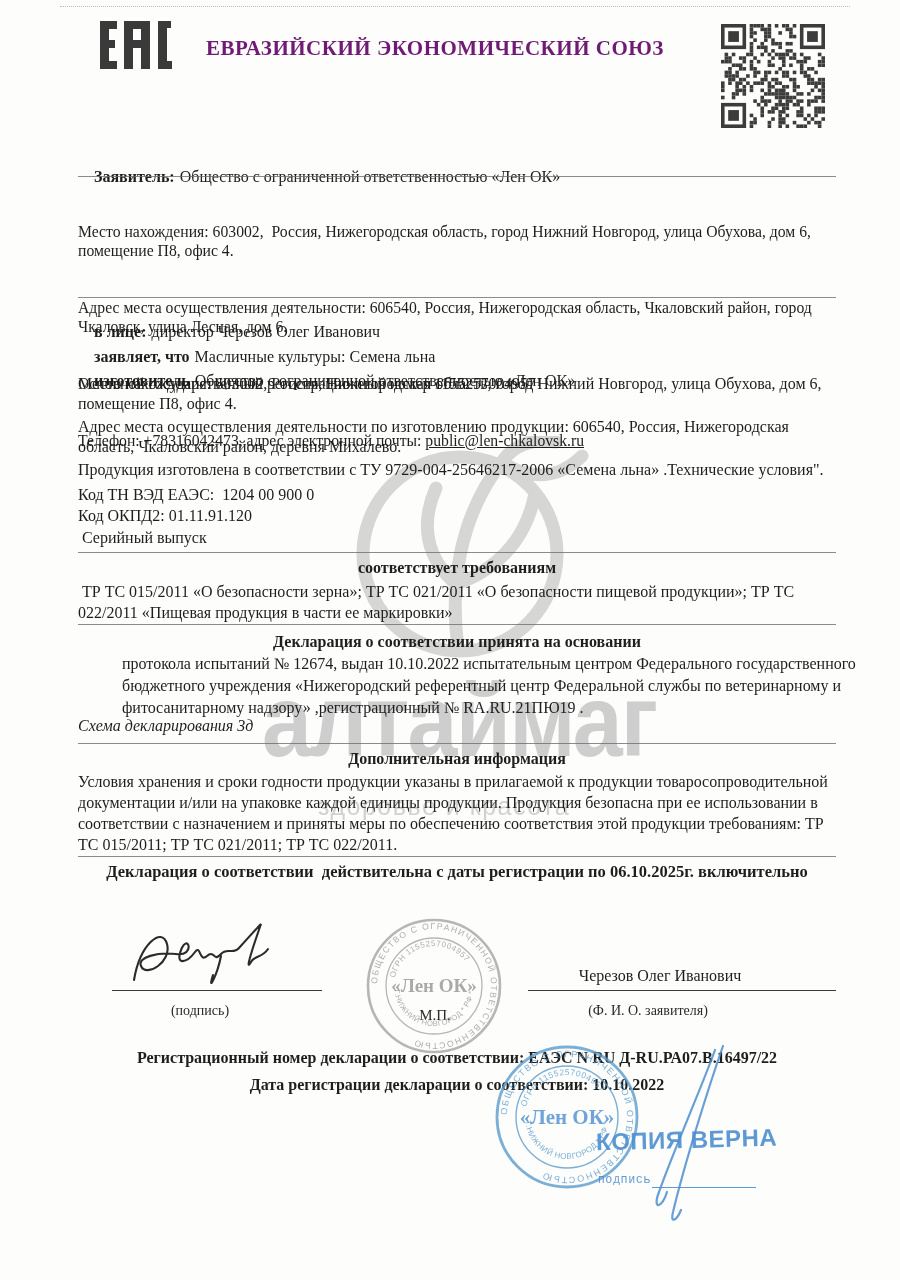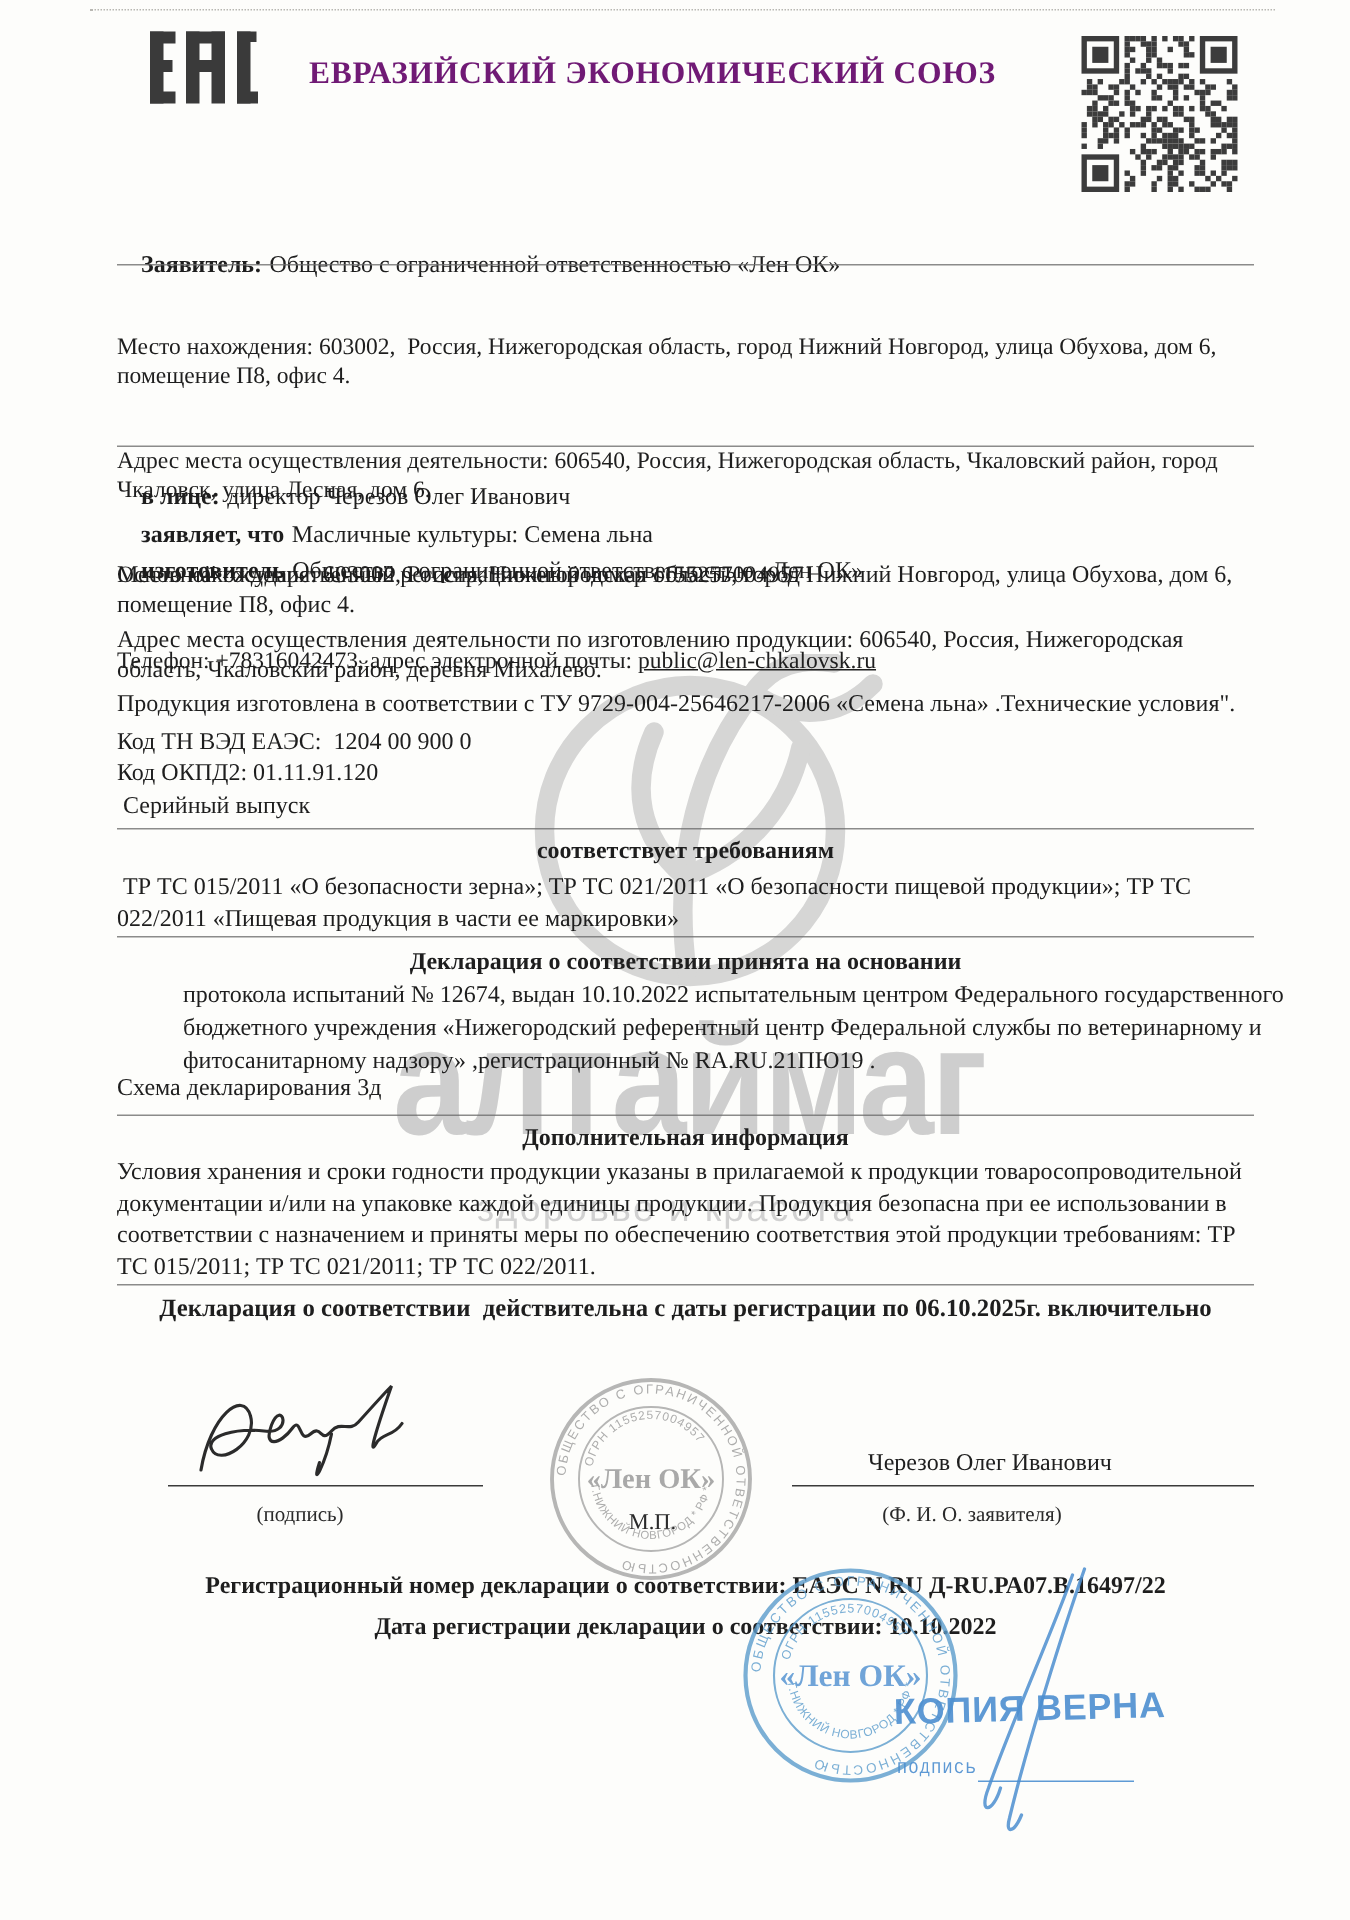--- a/index.html
+++ b/index.html
@@ -399,21 +399,21 @@
   <div class="abs txt col" style="top:506px;">Код ОКПД2: 01.11.91.120</div>
   <div class="abs txt col" style="top:528px;padding-left:4px;">Серийный выпуск</div>
 
   <hr class="rule" style="top:552px;">
   <div class="abs txt col b" style="top:558px;">соответствует требованиям</div>
   <div class="abs txt col" style="top:581px;line-height:21px;"> ТР ТС 015/2011 «О безопасности зерна»; ТР ТС 021/2011 «О безопасности пищевой продукции»; ТР ТС 022/2011 «Пищевая продукция в части ее маркировки»</div>
 
   <hr class="rule" style="top:624px;">
   <div class="abs txt col b" style="top:596px;margin-top:36px;">Декларация о соответствии принята на основании</div>
   <div class="abs txt col" style="top:653px;line-height:22px;margin-left:44px;">протокола испытаний № 12674, выдан 10.10.2022 испытательным центром Федерального государственного бюджетного учреждения «Нижегородский референтный центр Федеральной службы по ветеринарному и фитосанитарному надзору» ,регистрационный № RA.RU.21ПЮ19 .</div>
-  <div class="abs txt col" style="top:716px;">Схема декларирования 3д</div>
+  <div class="abs txt col" style="top:716px;font-style:italic;">Схема декларирования 3д</div>
 
   <hr class="rule" style="top:743px;">
   <div class="abs txt col b" style="top:749px;">Дополнительная информация</div>
   <div class="abs txt col" style="top:771px;line-height:21px;">Условия хранения и сроки годности продукции указаны в прилагаемой к продукции товаросопроводительной документации и/или на упаковке каждой единицы продукции. Продукция безопасна при ее использовании в соответствии с назначением и приняты меры по обеспечению соответствия этой продукции требованиям: ТР ТС 015/2011; ТР ТС 021/2011; ТР ТС 022/2011.</div>
 
   <hr class="rule" style="top:856px;">
   <div class="abs txt col b" style="top:862px;font-size:16.5px;">Декларация о соответствии  действительна с даты регистрации по 06.10.2025г. включительно</div>
 
   <div class="abs" style="left:120px;top:918px;z-index:1;">
     <svg width="180" height="82" viewBox="0 0 180 82" fill="none" stroke="#2b2b2b" stroke-width="2.1" stroke-linecap="round">

